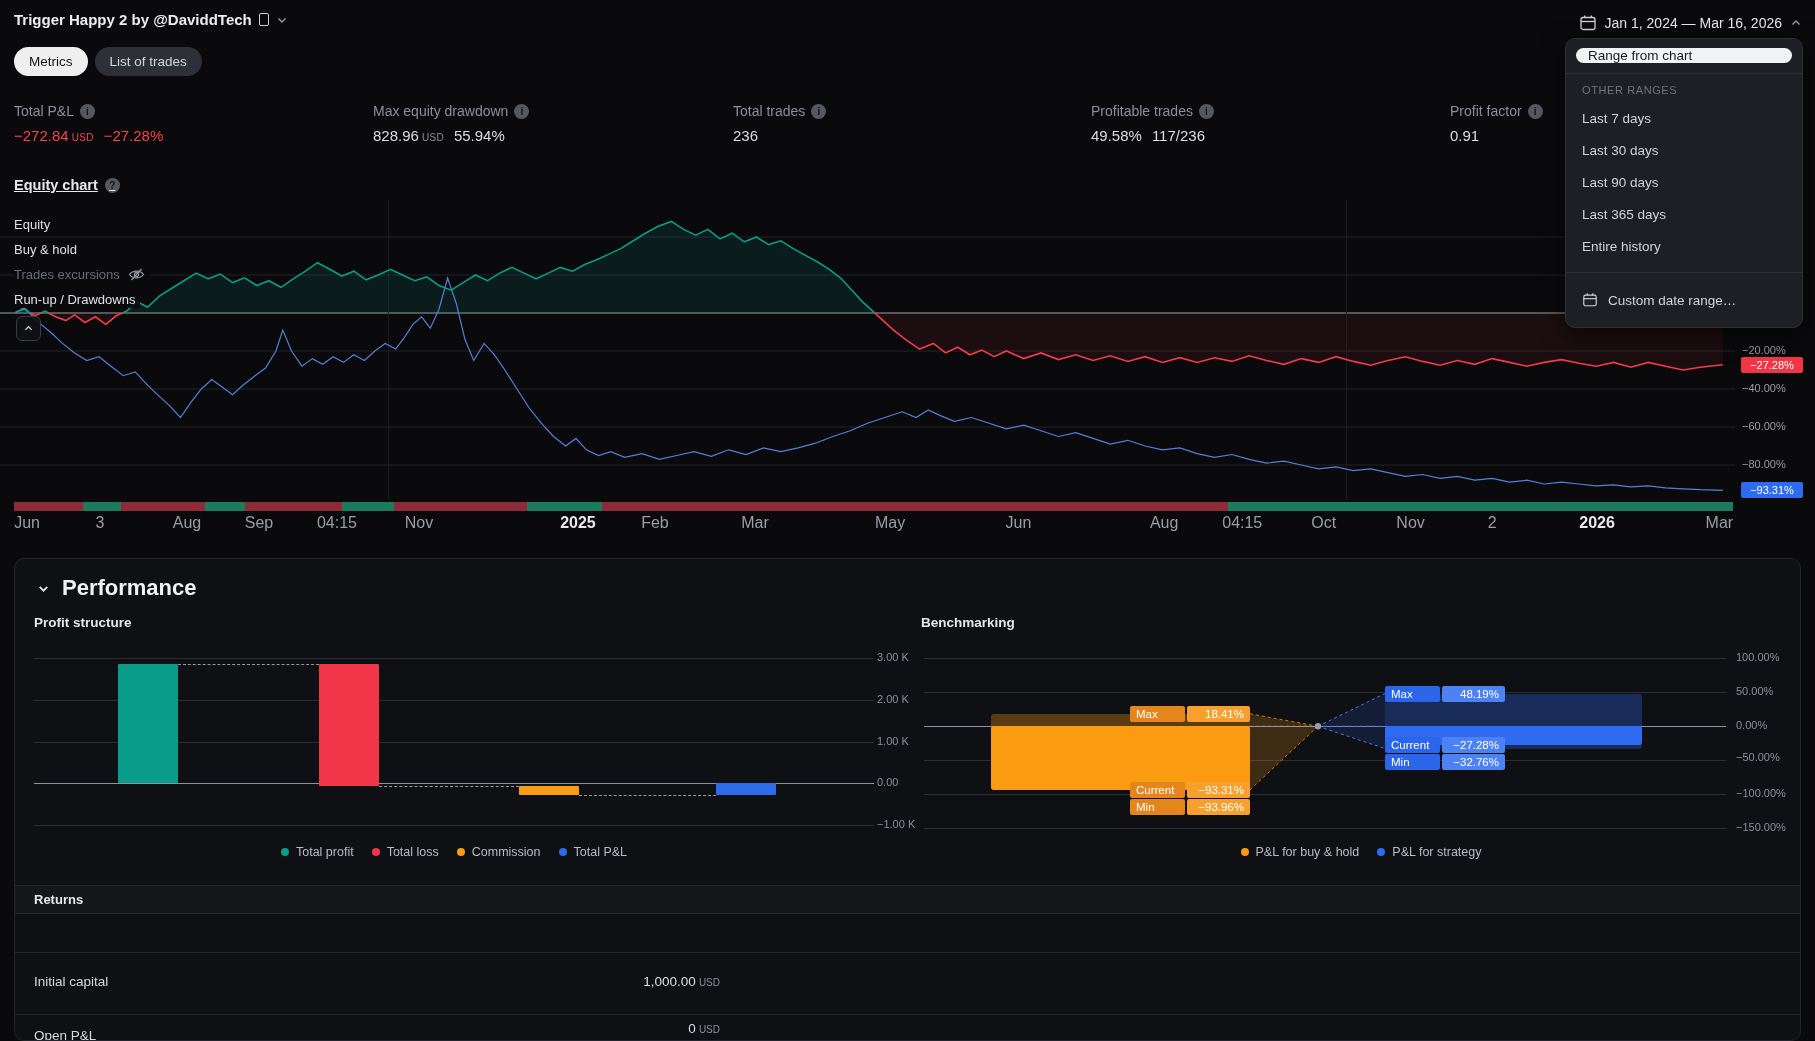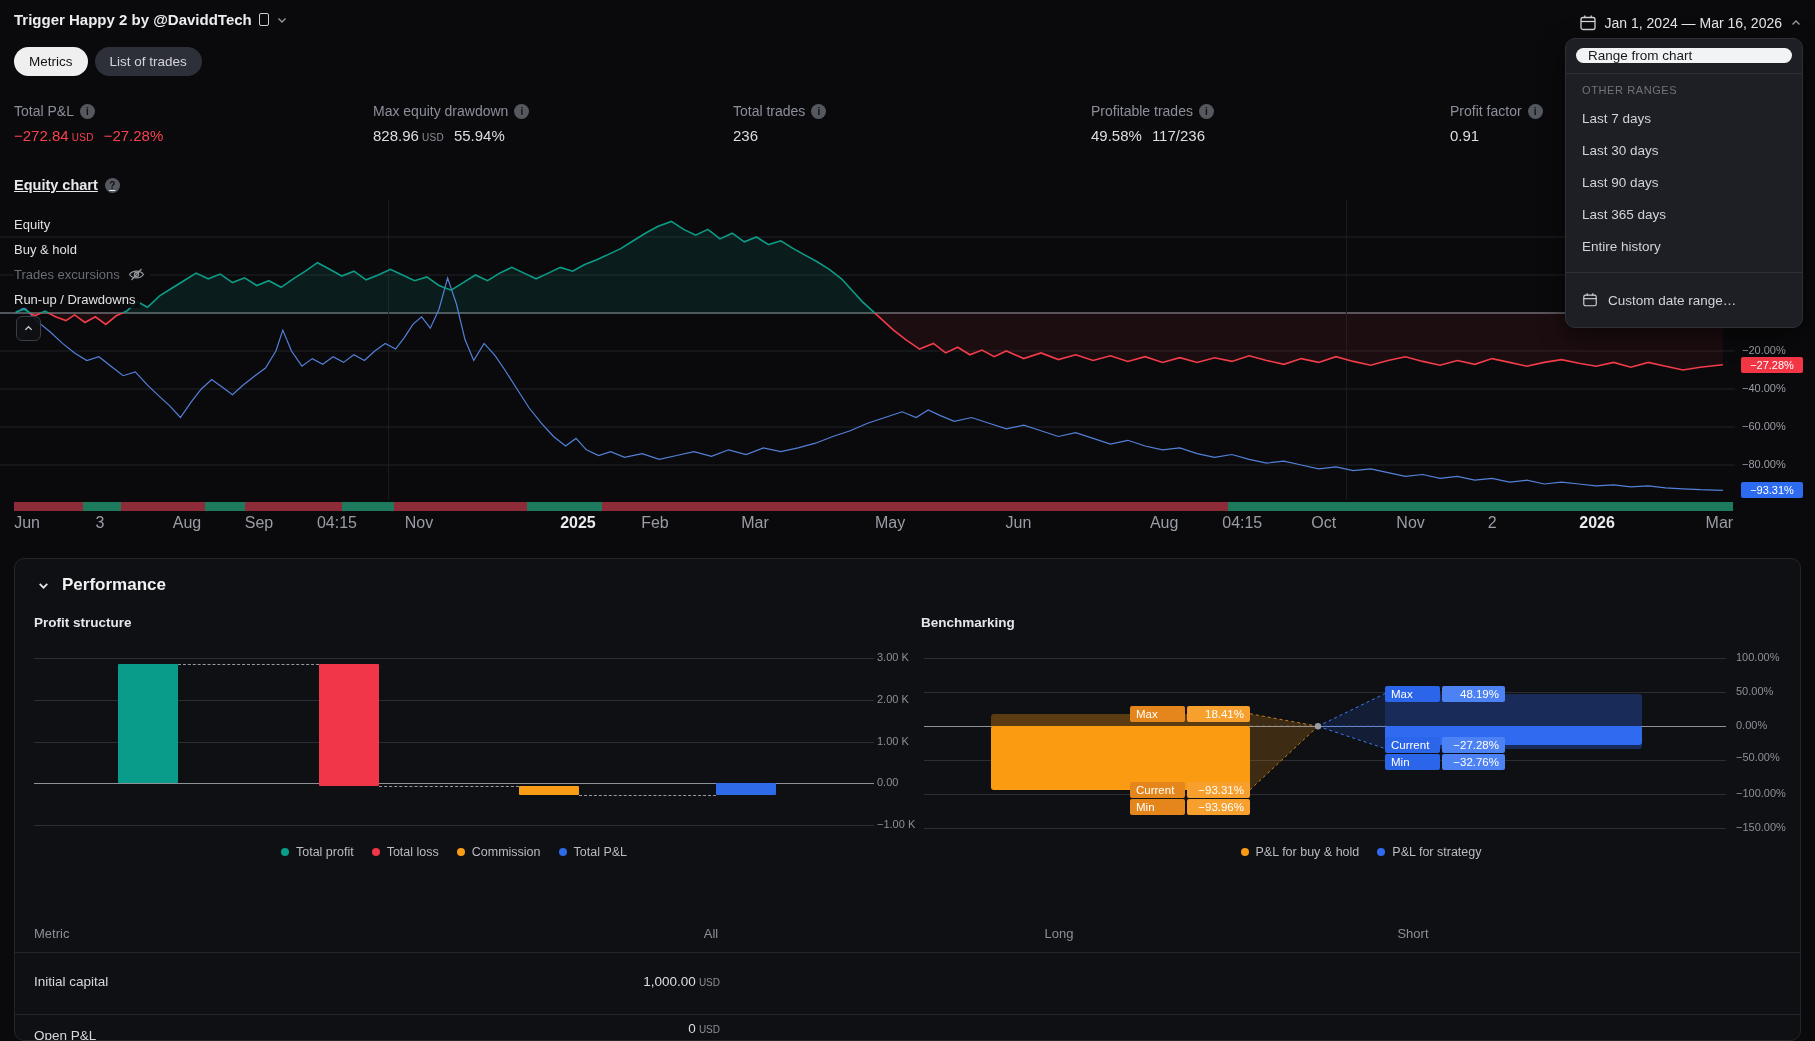--- a/index.html
+++ b/index.html
@@ -57,21 +57,21 @@
   .dd-divider { border-top:1px solid #2e3037; margin:10px -10px; }
   .dd-group { font-size:11px; color:#70737d; letter-spacing:.6px; margin:10px 6px 6px; }
   .dd-item { height:32px; display:flex; align-items:center; padding:0 6px; font-size:13.5px; color:#d2d3d8;
              border-radius:6px; cursor:pointer; }
   .dd-footer { height:34px; display:flex; align-items:center; gap:10px; padding:0 6px; font-size:13.5px; color:#d2d3d8; cursor:pointer; }
 
   
   #card { position:absolute; left:14px; top:558px; width:1787px; height:483px; background:#0f1013;
           border:1px solid #23252b; border-radius:10px; overflow:hidden; }
   .card-header { position:absolute; left:22px; top:16px; display:flex; align-items:center; gap:12px;
-                 font-size:17px; font-weight:700; color:#f1f2f4; }
+                 font-size:22px; font-weight:700; color:#f1f2f4; }
   .chart-title { position:absolute; top:56px; font-size:13.5px; font-weight:700; color:#e6e7eb; }
   #profit-chart { position:absolute; left:19px; top:90px; width:840px; height:185px; overflow:visible; }
   #bench-chart  { position:absolute; left:906px; top:90px; width:880px; height:185px; overflow:visible; }
   .gridline { position:absolute; left:0; right:0; height:1px; background:#2c2e34; }
   .gridline.zero { background:#8d929b; }
   .ylab { position:absolute; font-size:11px; color:#8c8f99; white-space:nowrap; }
   .wbar { position:absolute; border-radius:1px; }
   .wconn { position:absolute; border-top:1px dashed #9598a1; height:0; }
   .chart-legend { position:absolute; left:0; right:0; display:flex; justify-content:center; gap:18px;
                   font-size:12.5px; color:#b9bbc2; }
@@ -393,25 +393,22 @@
             <div class="leg-dot" style="background: rgb(251, 155, 18);"></div>
             <span>P&amp;L for buy &amp; hold</span>
           </div>
           <div class="leg-item">
             <div class="leg-dot" style="background: rgb(46, 107, 240);"></div>
             <span>P&amp;L for strategy</span>
           </div>
         </div>
       </div>
 
-    <div class="ret-header">
-      <span class="c-metric">Metric</span>
-      <span class="ret-col" style="left:660px;width:72px">All</span>
-      <span class="ret-col" style="left:1004px;width:80px">Long</span>
-      <span class="ret-col" style="left:1358px;width:80px">Short</span>
+    <div class="returns-band">
+      <span>Returns</span>
     </div>
     <div class="ret-divider" style="top:393px"></div>
     <div id="ret-rows"></div>
   <div style="position: absolute; left: 0px; right: 0px; top: 393px; height: 62px;">
         <div class="ret-row-value" style="top: 22px;"><span>1,000.00</span><span class="ret-unit">USD</span></div>
         <div class="ret-row-label" style="top: 22px;">Initial capital</div>
       </div>
       <div class="ret-divider" style="top: 455px;"></div>
       <div style="position: absolute; left: 0px; right: 0px; top: 455px; height: 62px;">
         <div class="ret-row-value" style="top: 7px;"><span>0</span><span class="ret-unit">USD</span></div>

